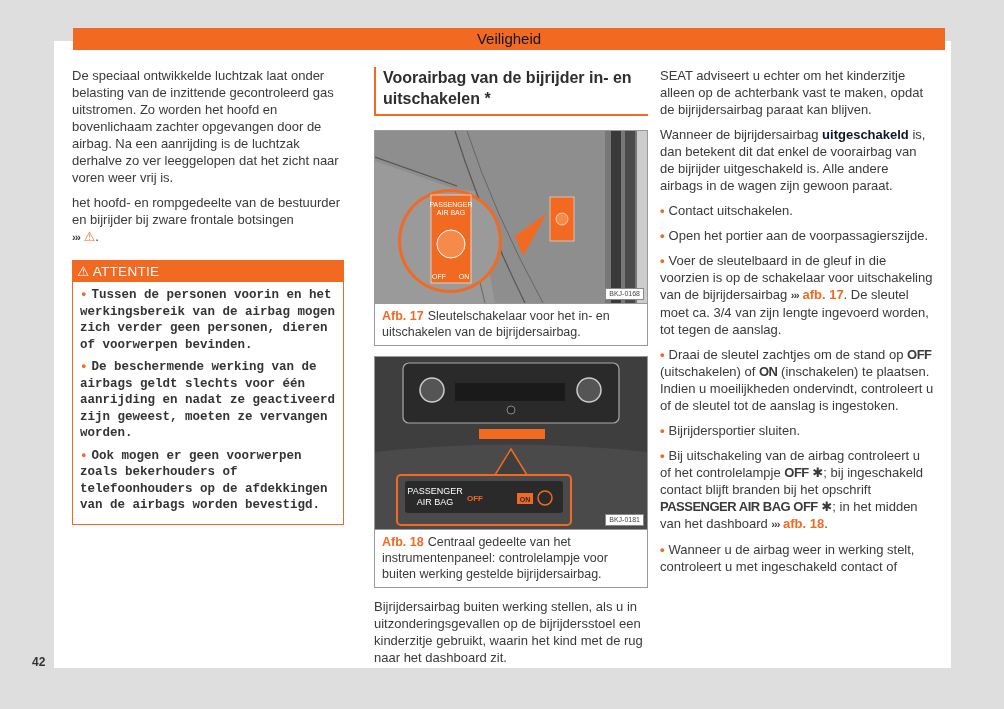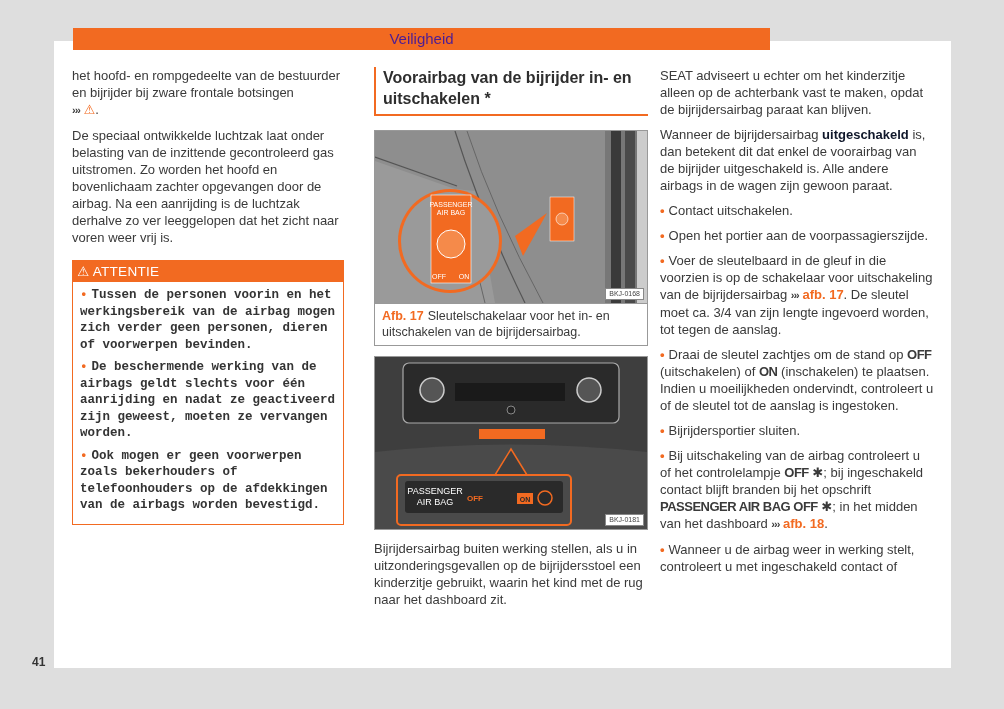--- a/index.html
+++ b/index.html
@@ -4,22 +4,22 @@
 <style>
   html, body { margin:0; padding:0; }
   body {
     width:1004px; height:709px; background:#dedede; position:relative; overflow:hidden;
     font-family:"Liberation Sans", "DejaVu Sans", sans-serif; color:#3a3a3a;
   }
   .page {
     position:absolute; left:54px; top:41px; width:897px; height:627px; background:#fff;
   }
   .header-bar {
-    position:absolute; left:73px; top:28px; width:697px; height:22px; background:#f26a21;
-    color:#4c1d95; text-align:center; font-size:15px; line-height:22px;
+    position:absolute; left:73px; top:28px; width:872px; height:22px; background:#f26a21;
+    color:#0f172a; text-align:center; font-size:15px; line-height:22px;
   }
   .page-number {
     position:absolute; left:32px; top:655px; font-size:12px; font-weight:bold; color:#333;
   }
   .col { position:absolute; font-size:13px; line-height:17px; }
   .col p { margin:0 0 8px 0; }
   .col1 { left:72px; top:67px; width:272px; }
   .col2 { left:366px; top:67px; width:274px;margin-left:8px; }
   .col3 { left:660px; top:67px; width:274px; }
 
@@ -56,27 +56,27 @@
   .mono-bold { font-weight:bold; font-family:"Liberation Sans Narrow","Liberation Sans",sans-serif; letter-spacing:-0.5px; }
   .sub-head { font-weight:bold; color:#2e2e2e; margin-top:14px !important; }
 </style>
 </head>
 <body>
 
 <div class="page"></div>
 <div class="header-bar">Veiligheid</div>
 
 <div class="col col1">
+  <p>De speciaal ontwikkelde luchtzak laat onder belasting van de inzittende gecontroleerd gas uitstromen. Zo worden het hoofd en bovenlichaam zachter opgevangen door de airbag. Na een aanrijding is de luchtzak derhalve zo ver leeggelopen dat het zicht naar voren weer vrij is.</p>
   <p>
     <span>het hoofd- en rompgedeelte van de bestuurder en bijrijder bij zware frontale botsingen</span>
     <br>
     <span class="chev">›››</span>
     <span class="warn-tri">⚠</span>.
   </p>
-  <p>De speciaal ontwikkelde luchtzak laat onder belasting van de inzittende gecontroleerd gas uitstromen. Zo worden het hoofd en bovenlichaam zachter opgevangen door de airbag. Na een aanrijding is de luchtzak derhalve zo ver leeggelopen dat het zicht naar voren weer vrij is.</p>
 
   <div class="attentie">
     <div class="attentie-head">
       <span>⚠</span>
       <span>ATTENTIE</span>
     </div>
     <div class="attentie-body">
       <p><span class="bullet">•</span><span>Tussen de personen voorin en het werkingsbereik van de airbag mogen zich verder geen personen, dieren of voorwerpen bevinden.</span></p>
       <p><span class="bullet">•</span><span>De beschermende werking van de airbags geldt slechts voor één aanrijding en nadat ze geactiveerd zijn geweest, moeten ze vervangen worden.</span></p>
       <p><span class="bullet">•</span><span>Ook mogen er geen voorwerpen zoals bekerhouders of telefoonhouders op de afdekkingen van de airbags worden bevestigd.</span></p>
@@ -137,33 +137,36 @@
         <rect x="30" y="124" width="158" height="32" rx="3" fill="#2a2a2a"></rect>
         <text x="60" y="137" text-anchor="middle" fill="#fff" font-size="9" font-family="Liberation Sans, sans-serif">PASSENGER</text>
         <text x="60" y="148" text-anchor="middle" fill="#fff" font-size="9" font-family="Liberation Sans, sans-serif">AIR BAG</text>
         <text x="100" y="144" text-anchor="middle" fill="#f26a21" font-size="8" font-weight="bold" font-family="Liberation Sans, sans-serif">OFF</text>
         <rect x="142" y="136" width="16" height="11" fill="#f26a21"></rect>
         <text x="150" y="145" text-anchor="middle" fill="#2a2a2a" font-size="7" font-weight="bold" font-family="Liberation Sans, sans-serif">ON</text>
         <circle cx="170" cy="141" r="7" fill="none" stroke="#f26a21" stroke-width="1.5"></circle>
       </svg>
       <div class="fig-code">BKJ-0181</div>
     </div>
+    <div class="fig-caption">
+      <span class="fig-label">Afb. 18</span><span>Centraal gedeelte van het instrumentenpaneel: controlelampje voor buiten werking gestelde bijrijdersairbag.</span>
+    </div>
   </div>
 
   <p>Bijrijdersairbag buiten werking stellen, als u in uitzonderingsgevallen op de bijrijdersstoel een kinderzitje gebruikt, waarin het kind met de rug naar het dashboard zit.</p>
 </div>
 
 <div class="col col3">
   <p>SEAT adviseert u echter om het kinderzitje alleen op de achterbank vast te maken, opdat de bijrijdersairbag paraat kan blijven.</p>
   <p>
     <span>Wanneer de bijrijdersairbag </span><span class="bold">uitgeschakeld</span><span> is, dan betekent dit dat enkel de voorairbag van de bijrijder uitgeschakeld is. Alle andere airbags in de wagen zijn gewoon paraat.</span>
   </p>
 
   <p><span class="bullet">•</span><span>Contact uitschakelen.</span></p>
   <p><span class="bullet">•</span><span>Open het portier aan de voorpassagierszijde.</span></p>
   <p><span class="bullet">•</span><span>Voer de sleutelbaard in de gleuf in die voorzien is op de schakelaar voor uitschakeling van de bijrijdersairbag </span><span class="chev">›››</span> <span class="link">afb. 17</span><span>. De sleutel moet ca. 3/4 van zijn lengte ingevoerd worden, tot tegen de aanslag.</span></p>
   <p><span class="bullet">•</span><span>Draai de sleutel zachtjes om de stand op </span><span class="mono-bold">OFF</span><span> (uitschakelen) of </span><span class="mono-bold">ON</span><span> (inschakelen) te plaatsen. Indien u moeilijkheden ondervindt, controleert u of de sleutel tot de aanslag is ingestoken.</span></p>
   <p><span class="bullet">•</span><span>Bijrijdersportier sluiten.</span></p>
   <p><span class="bullet">•</span><span>Bij uitschakeling van de airbag controleert u of het controlelampje </span><span class="mono-bold">OFF</span> <span>✱;</span><span> bij ingeschakeld contact blijft branden bij het opschrift </span><span class="mono-bold">PASSENGER AIR BAG OFF</span> <span>✱;</span><span> in het midden van het dashboard </span><span class="chev">›››</span> <span class="link">afb. 18</span><span>.</span></p>
   <p><span class="bullet">•</span><span>Wanneer u de airbag weer in werking stelt, controleert u met ingeschakeld contact of</span></p>
 </div>
 
-<div class="page-number">41</div>
+<div class="page-number">42</div>
 
 </body></html>

